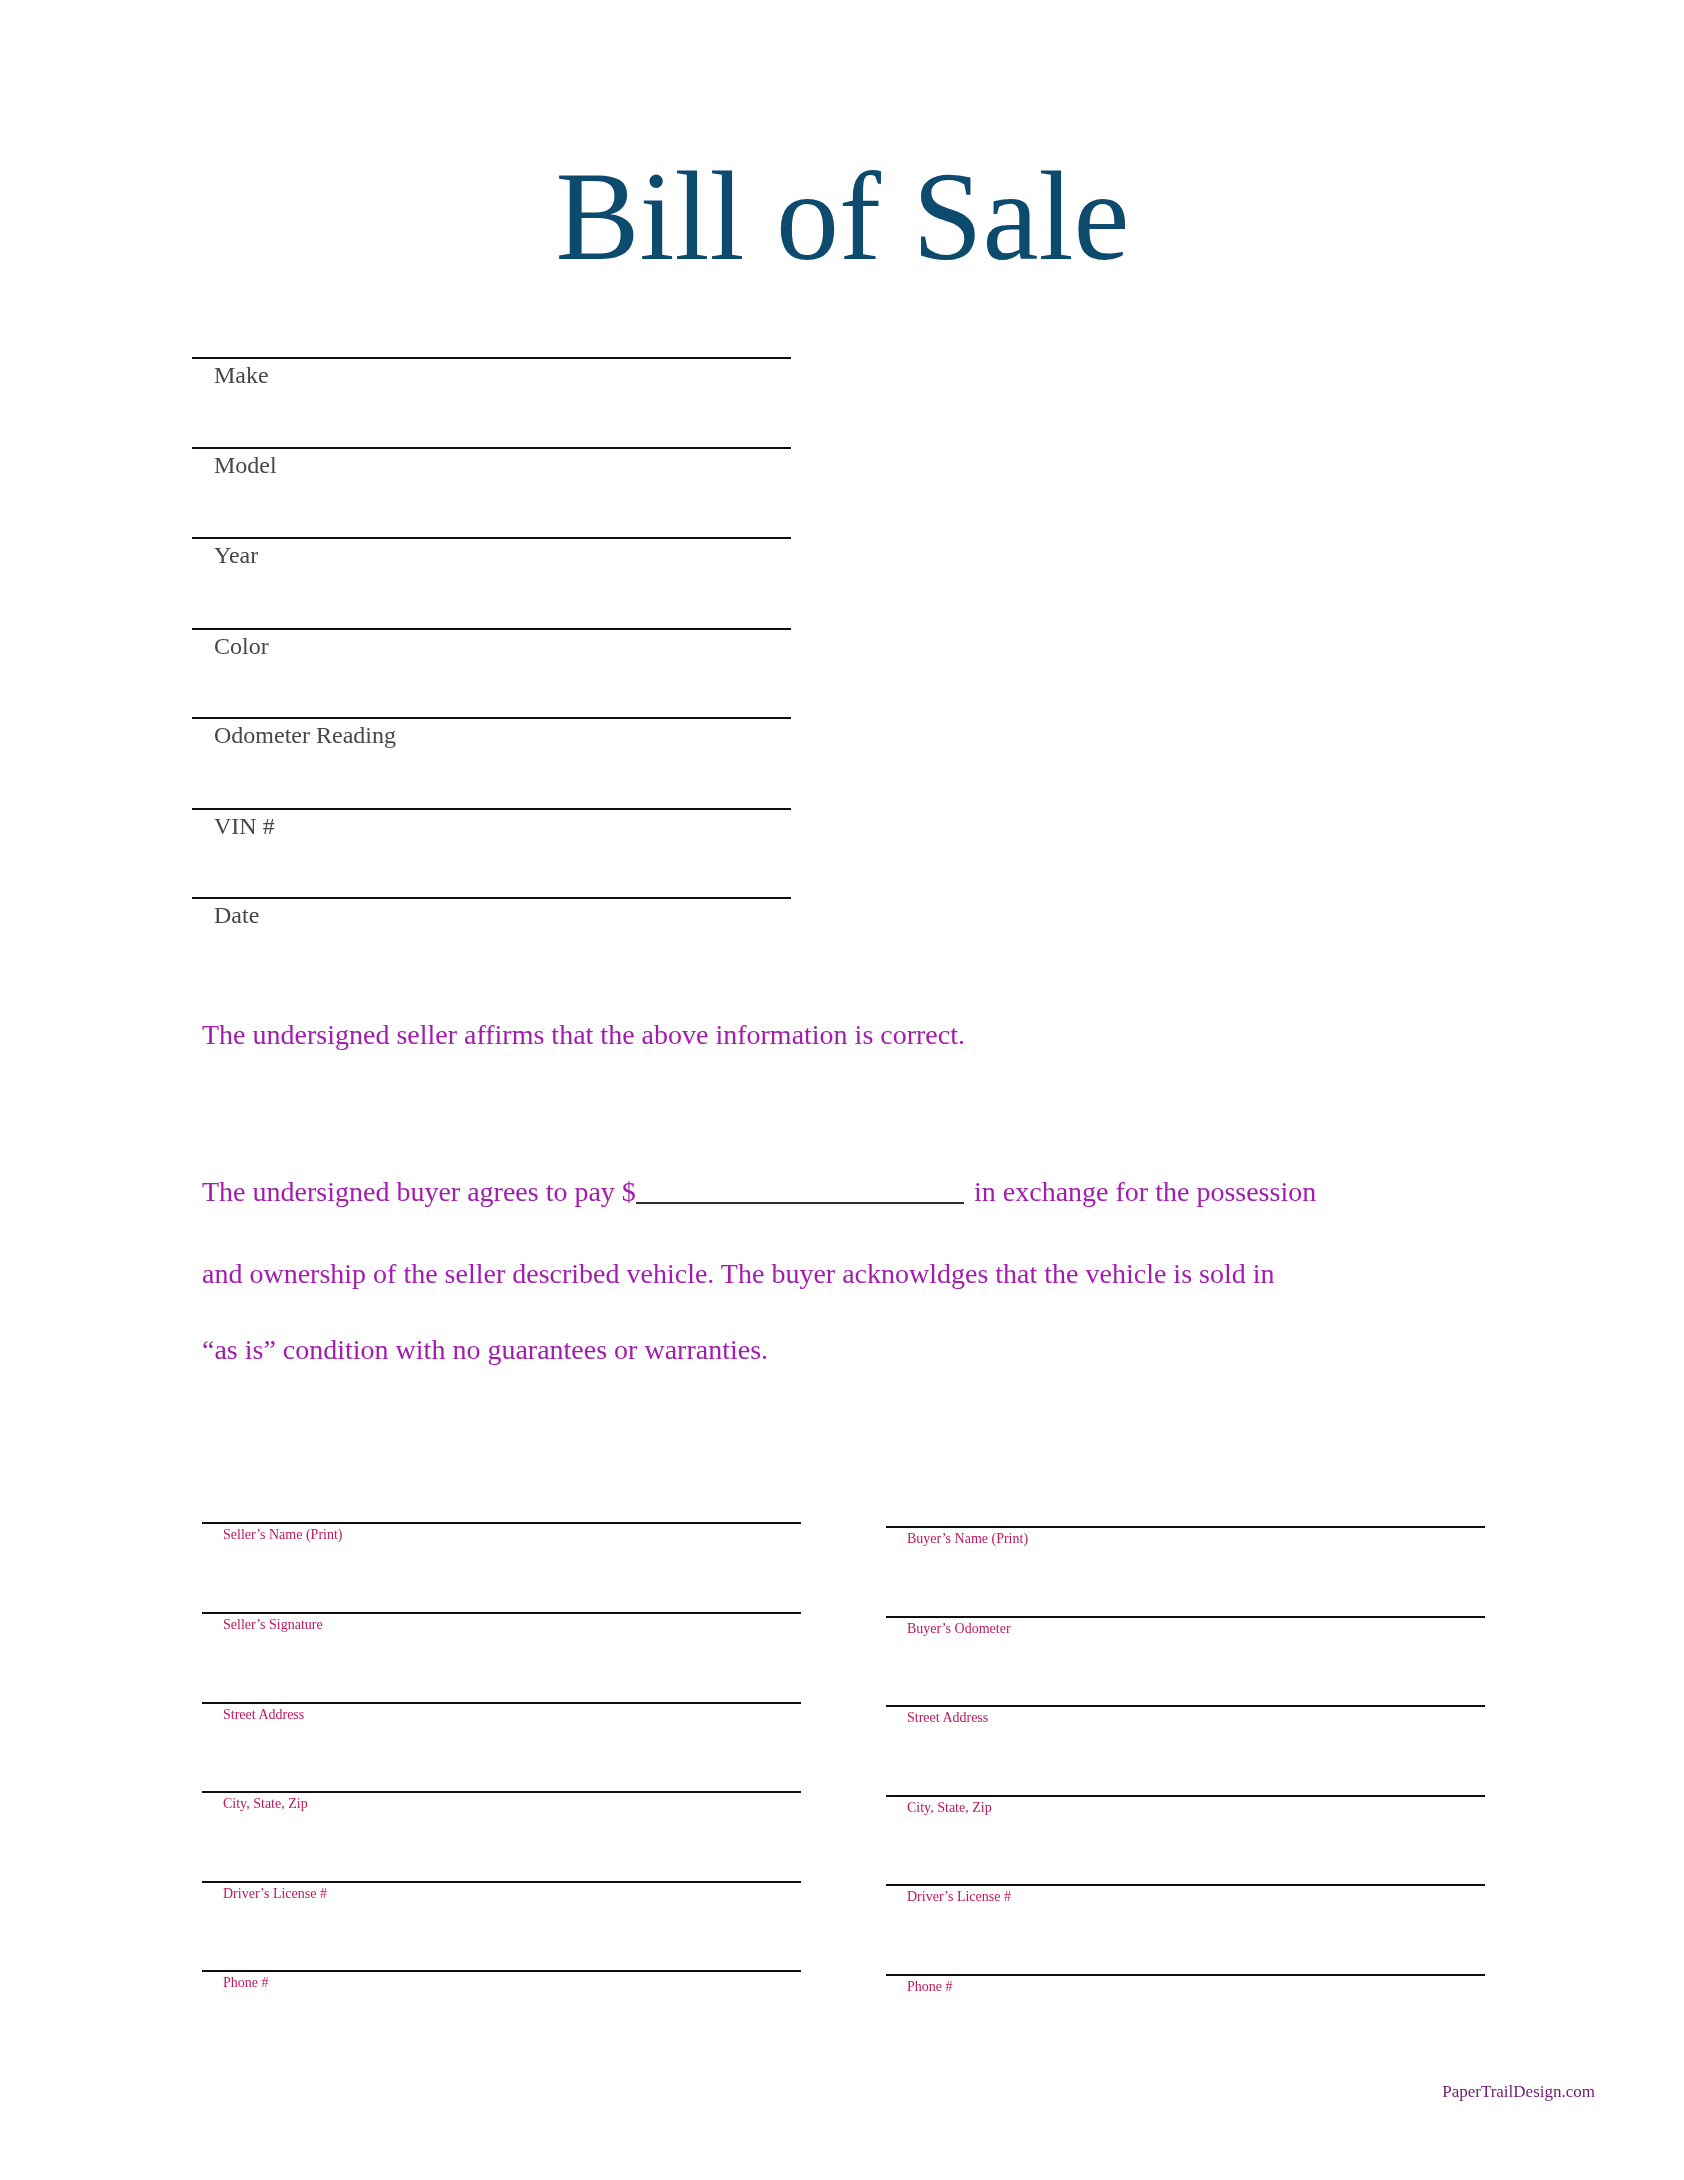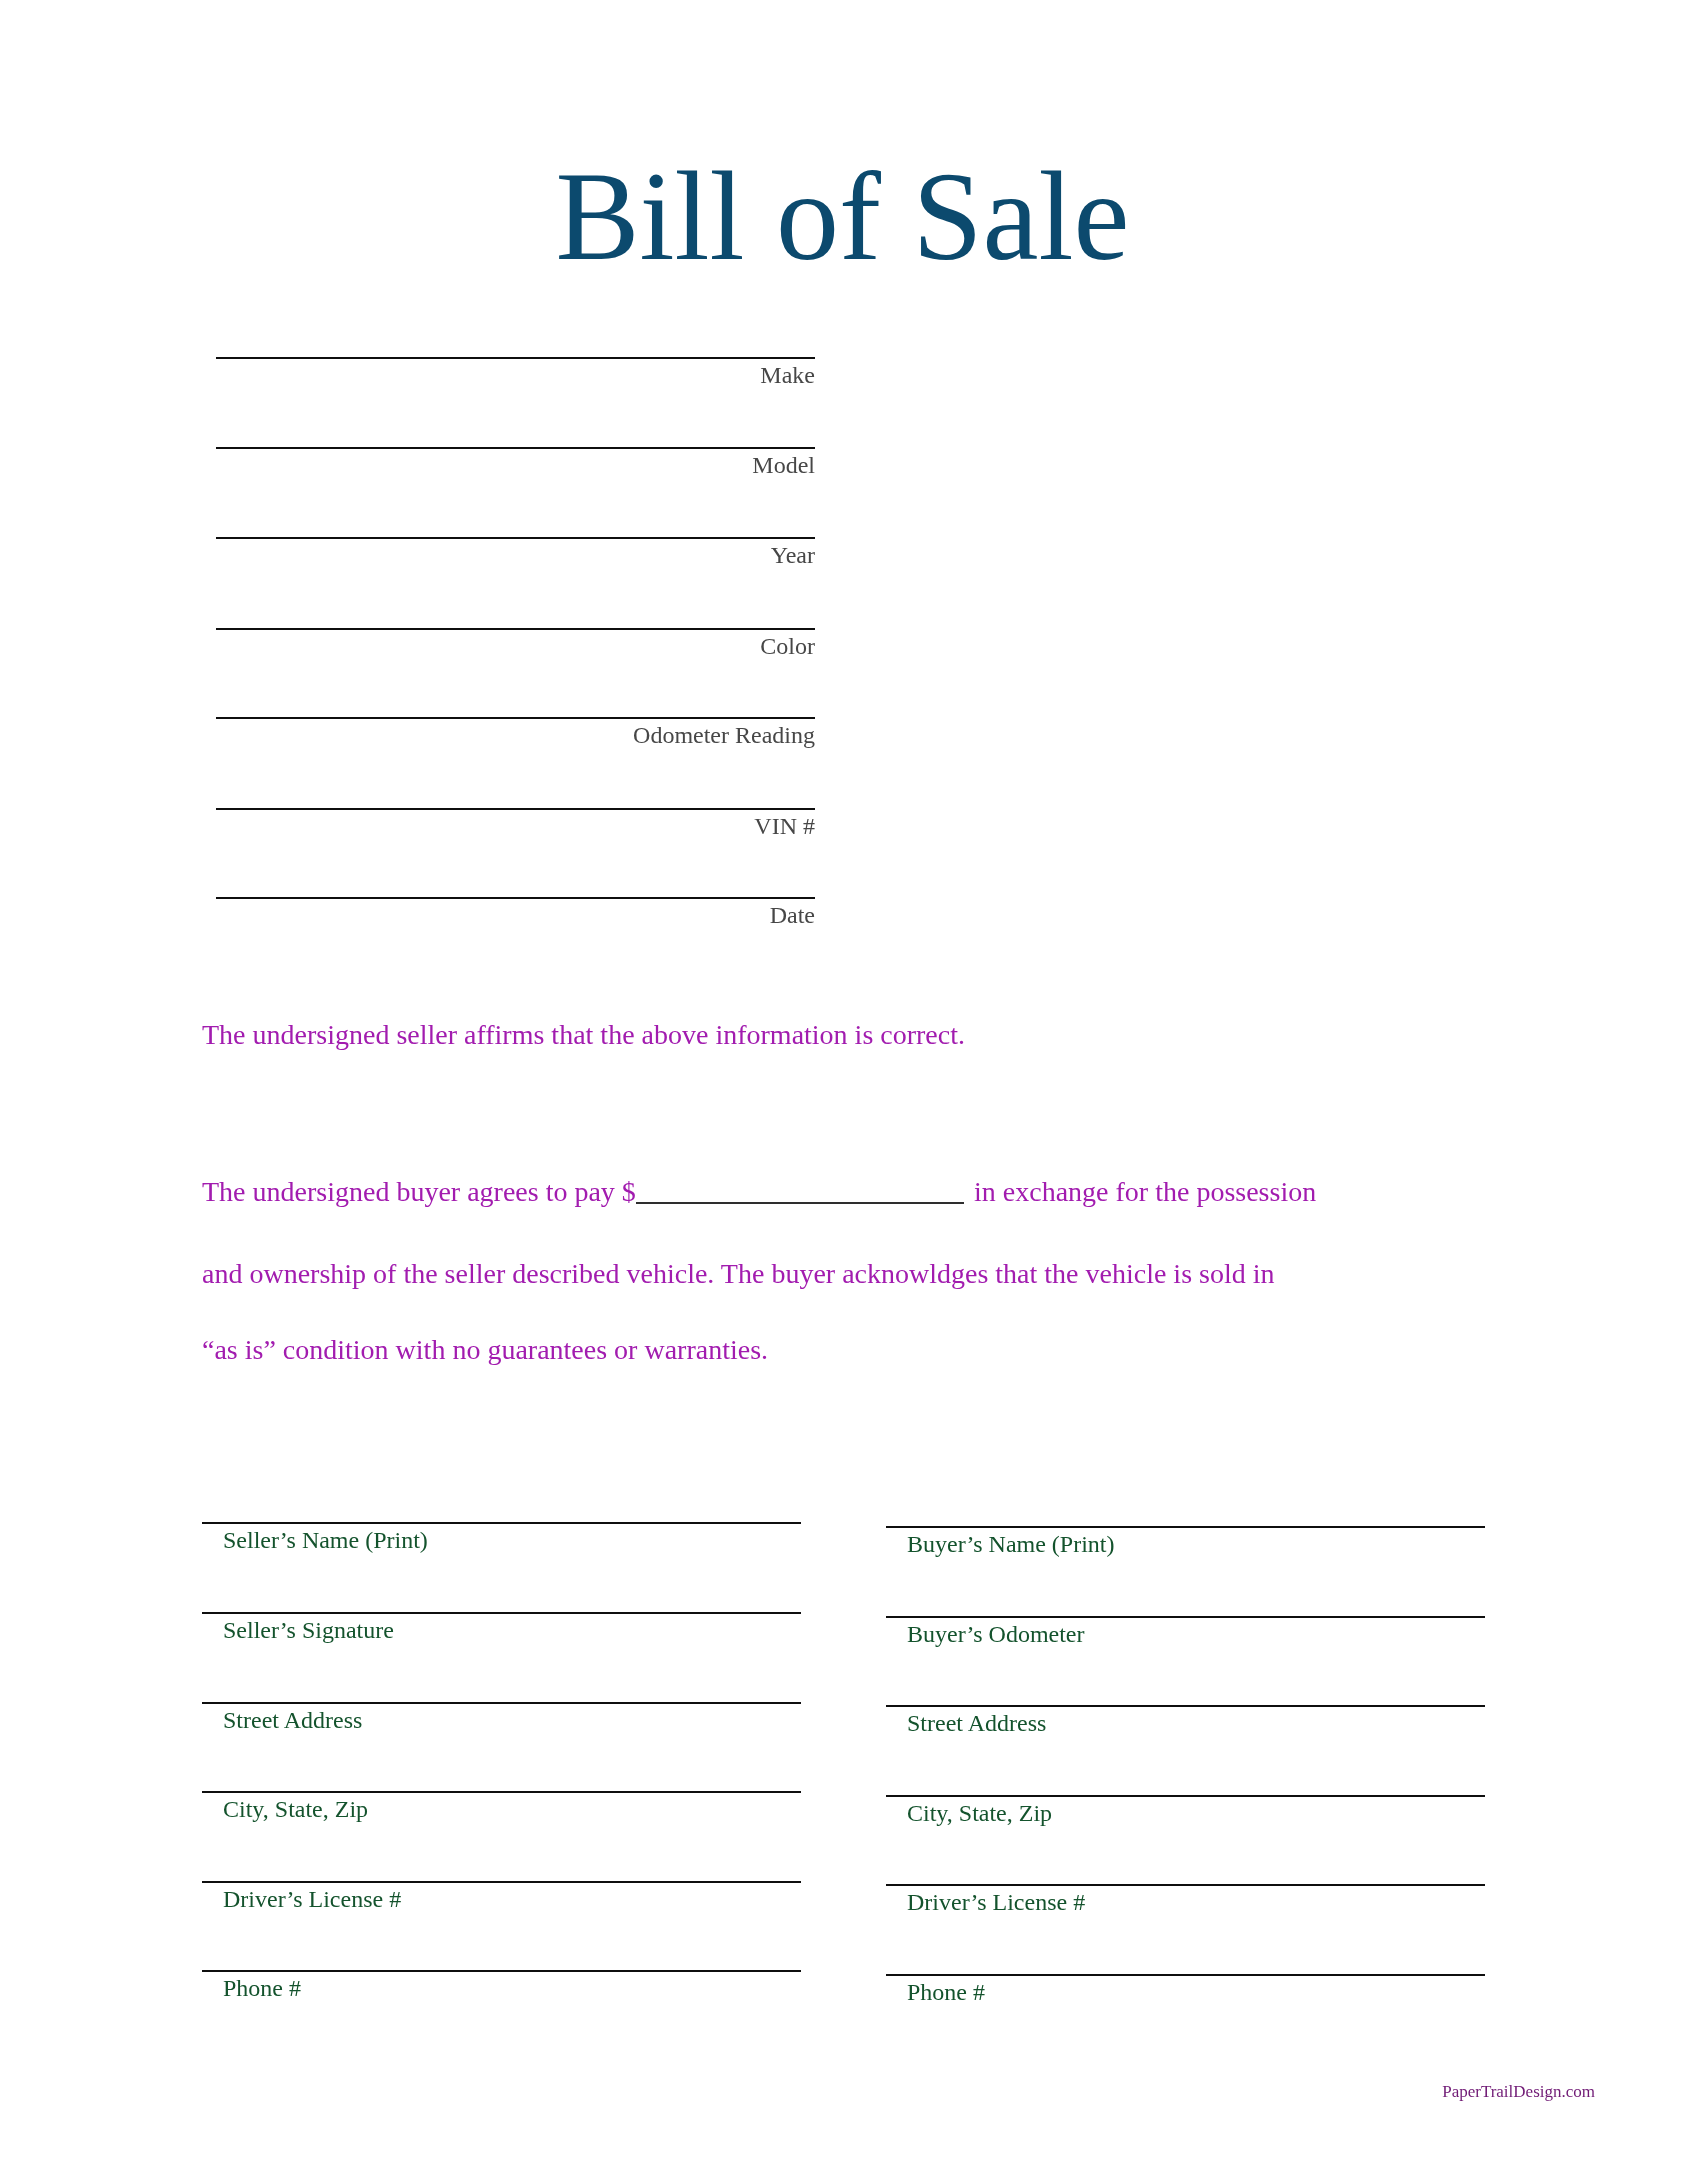--- a/index.html
+++ b/index.html
@@ -18,24 +18,23 @@
     width: 100%;
     text-align: center;
     font-size: 126px;
     line-height: 1;
     color: #0c4a6e;
     white-space: nowrap;
   }
   
   .vrow {
     position: absolute;
-    left: 216px;
+    left: 192px;
     width: 599px;
     border-top: 2.6px solid #0f0f0f;
-    text-align: right;
   }
   .vrow .flabel {
     display: block;
     padding: 4.3px 0 0 22px;
     font-size: 24px;
     line-height: 1;
     color: #474747;
     white-space: nowrap;
   }
   
@@ -57,23 +56,23 @@
   .suffix-gap { margin-left: 10.2px; }
   
   .sig-row {
     position: absolute;
     width: 599px;
     border-top: 2.6px solid #0f0f0f;
   }
   .sig-row .flabel {
     display: block;
     padding: 4.3px 0 0 21px;
-    font-size: 24px;
+    font-size: 14px;
     line-height: 1;
-    color: #14532d;
+    color: #be185d;
     white-space: nowrap;
   }
   .col-left  { left: 202px; }
   .col-right { left: 886px; }
   .footer-credit {
     position: absolute;
     right: 90px;
     top: 2083px;
     font-size: 17px;
     line-height: 1;

